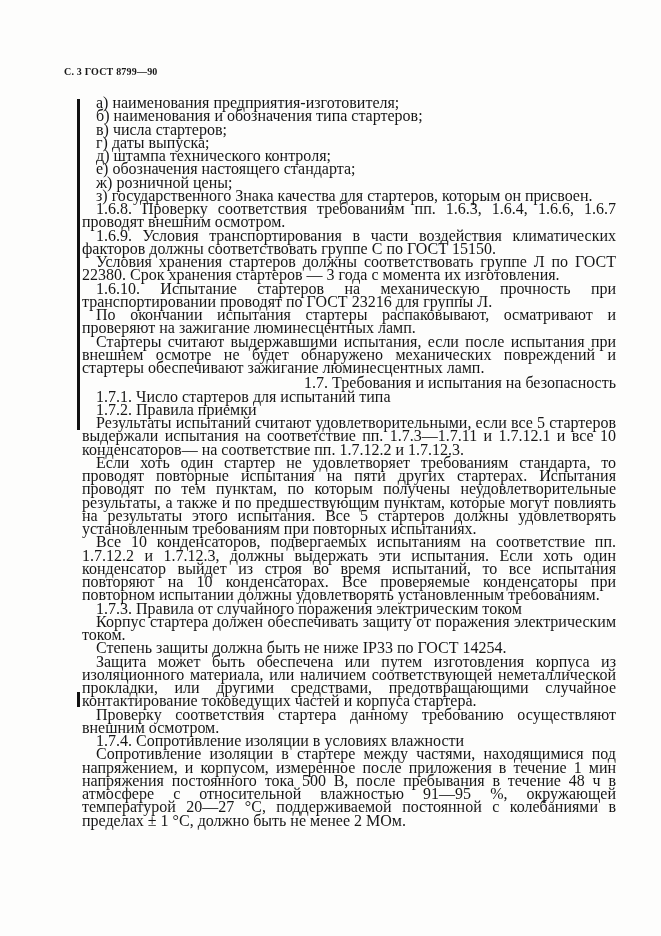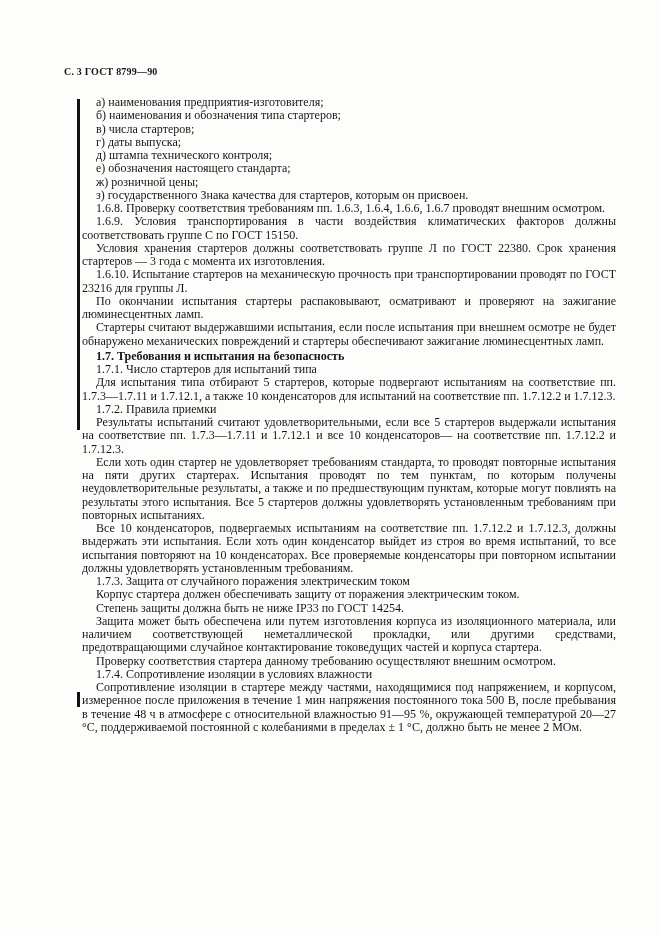--- a/index.html
+++ b/index.html
@@ -24,28 +24,28 @@
     left: 77px;
     width: 3px;
     background: #111111;
   }
   .change-bar.main { top: 99px; height: 331px; }
   .change-bar.short { top: 692px; height: 15px; }
   .doc-body {
     position: absolute;
     left: 82px; top: 96px;
     width: 534px;
-    font-size: 12px;
+    font-size: 16px;
     line-height: 13.25px;
     text-align: justify;
   }
   .doc-body p { margin: 0; padding: 0; }
   .doc-body p.li   { text-indent: 14px; text-align: left; }
   .doc-body p.par  { text-indent: 14px; }
-  .doc-body p.head { text-indent: 14px; font-weight: bold; margin-top: 2px; text-align: left; }
+  .doc-body p.head { text-indent: 14px; font-weight: normal; margin-top: 2px; text-align: right; }
 </style>
 </head>
 <body>
 
 <div class="page-header">С. 3 ГОСТ 8799—90</div>
 
 <div class="change-bar main"></div>
 <div class="change-bar short"></div>
 
 <div class="doc-body">
@@ -58,25 +58,24 @@
   <p class="li">ж) розничной цены;</p>
   <p class="li">з) государственного Знака качества для стартеров, которым он присвоен.</p>
   <p class="par">1.6.8. Проверку соответствия требованиям пп. 1.6.3, 1.6.4, 1.6.6, 1.6.7 проводят внешним осмотром.</p>
   <p class="par">1.6.9. Условия транспортирования в части воздействия климатических факторов должны соответствовать группе С по ГОСТ 15150.</p>
   <p class="par">Условия хранения стартеров должны соответствовать группе Л по ГОСТ 22380. Срок хранения стартеров — 3 года с момента их изготовления.</p>
   <p class="par">1.6.10. Испытание стартеров на механическую прочность при транспортировании проводят по ГОСТ 23216 для группы Л.</p>
   <p class="par">По окончании испытания стартеры распаковывают, осматривают и проверяют на зажигание люминесцентных ламп.</p>
   <p class="par">Стартеры считают выдержавшими испытания, если после испытания при внешнем осмотре не будет обнаружено механических повреждений и стартеры обеспечивают зажигание люминесцентных ламп.</p>
   <p class="head">1.7. Требования и испытания на безопасность</p>
   <p class="par">1.7.1. Число стартеров для испытаний типа</p>
-  <p class="par">Для испытания типа отбирают 5 стартеров, которые подвергают испытаниям на соответствие пп. 1.7.3—1.7.11 и 1.7.12.1, а также 10 конденсаторов для испытаний на соответствие пп. 1.7.12.2 и 1.7.12.3.</p>
   <p class="par">1.7.2. Правила приемки</p>
   <p class="par">Результаты испытаний считают удовлетворительными, если все 5 стартеров выдержали испытания на соответствие пп. 1.7.3—1.7.11 и 1.7.12.1 и все 10 конденсаторов— на соответствие пп. 1.7.12.2 и 1.7.12.3.</p>
   <p class="par">Если хоть один стартер не удовлетворяет требованиям стандарта, то проводят повторные испытания на пяти других стартерах. Испытания проводят по тем пунктам, по которым получены неудовлетворительные результаты, а также и по предшествующим пунктам, которые могут повлиять на результаты этого испытания. Все 5 стартеров должны удовлетворять установленным требованиям при повторных испытаниях.</p>
   <p class="par">Все 10 конденсаторов, подвергаемых испытаниям на соответствие пп. 1.7.12.2 и 1.7.12.3, должны выдержать эти испытания. Если хоть один конденсатор выйдет из строя во время испытаний, то все испытания повторяют на 10 конденсаторах. Все проверяемые конденсаторы при повторном испытании должны удовлетворять установленным требованиям.</p>
-  <p class="par">1.7.3. Защита от случайного поражения электрическим током</p>
+  <p class="par">1.7.3. Правила от случайного поражения электрическим током</p>
   <p class="par">Корпус стартера должен обеспечивать защиту от поражения электрическим током.</p>
   <p class="par">Степень защиты должна быть не ниже IP33 по ГОСТ 14254.</p>
   <p class="par">Защита может быть обеспечена или путем изготовления корпуса из изоляционного материала, или наличием соответствующей неметаллической прокладки, или другими средствами, предотвращающими случайное контактирование токоведущих частей и корпуса стартера.</p>
   <p class="par">Проверку соответствия стартера данному требованию осуществляют внешним осмотром.</p>
   <p class="par">1.7.4. Сопротивление изоляции в условиях влажности</p>
   <p class="par">Сопротивление изоляции в стартере между частями, находящимися под напряжением, и корпусом, измеренное после приложения в течение 1 мин напряжения постоянного тока 500 В, после пребывания в течение 48 ч в атмосфере с относительной влажностью 91—95 %, окружающей температурой 20—27 °С, поддерживаемой постоянной с колебаниями в пределах ± 1 °С, должно быть не менее 2 МОм.</p>
 </div>
 
 </body></html>

